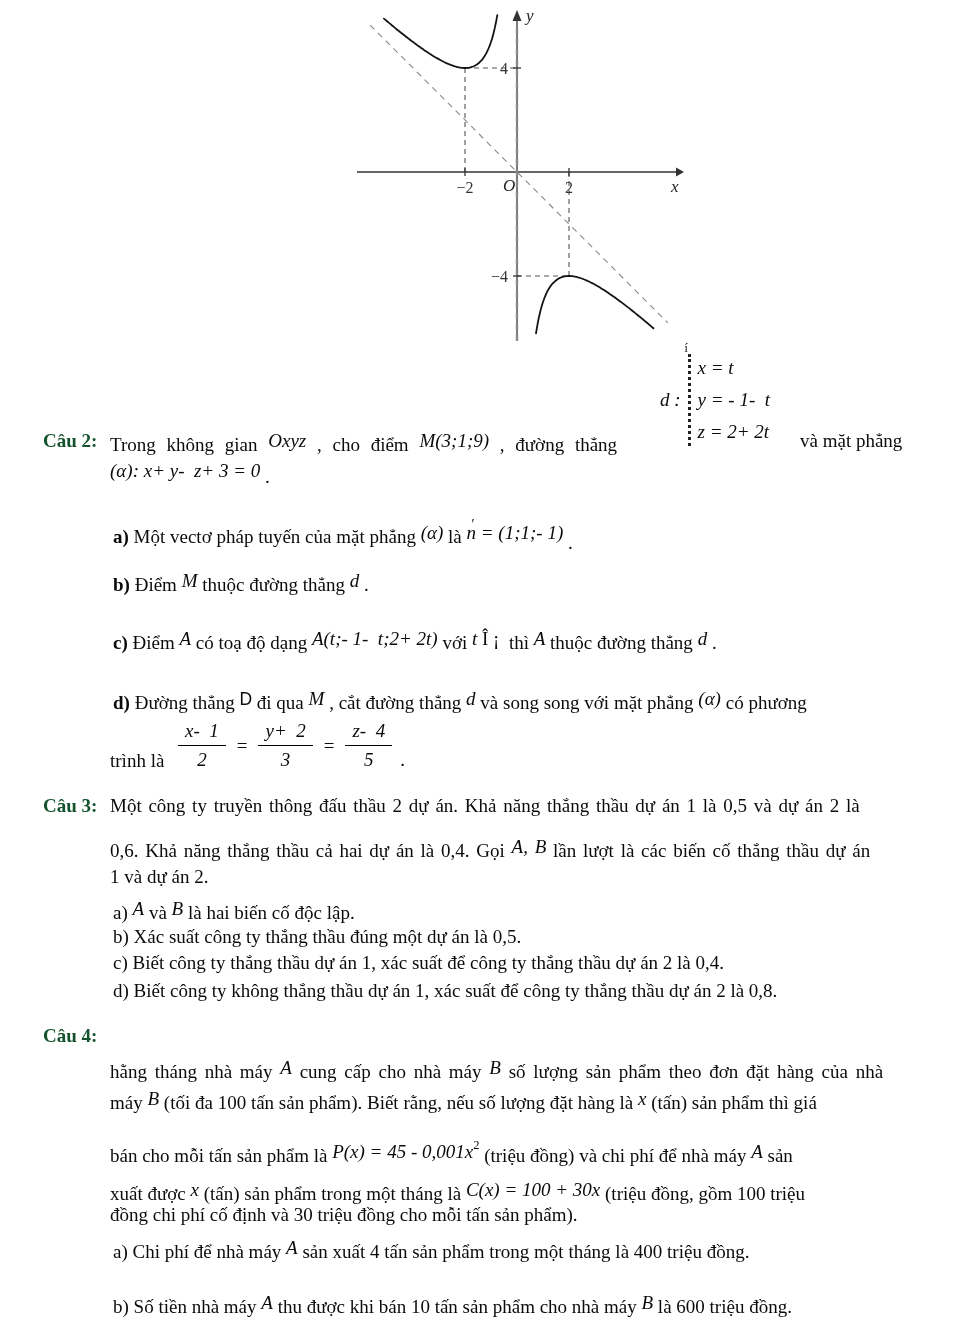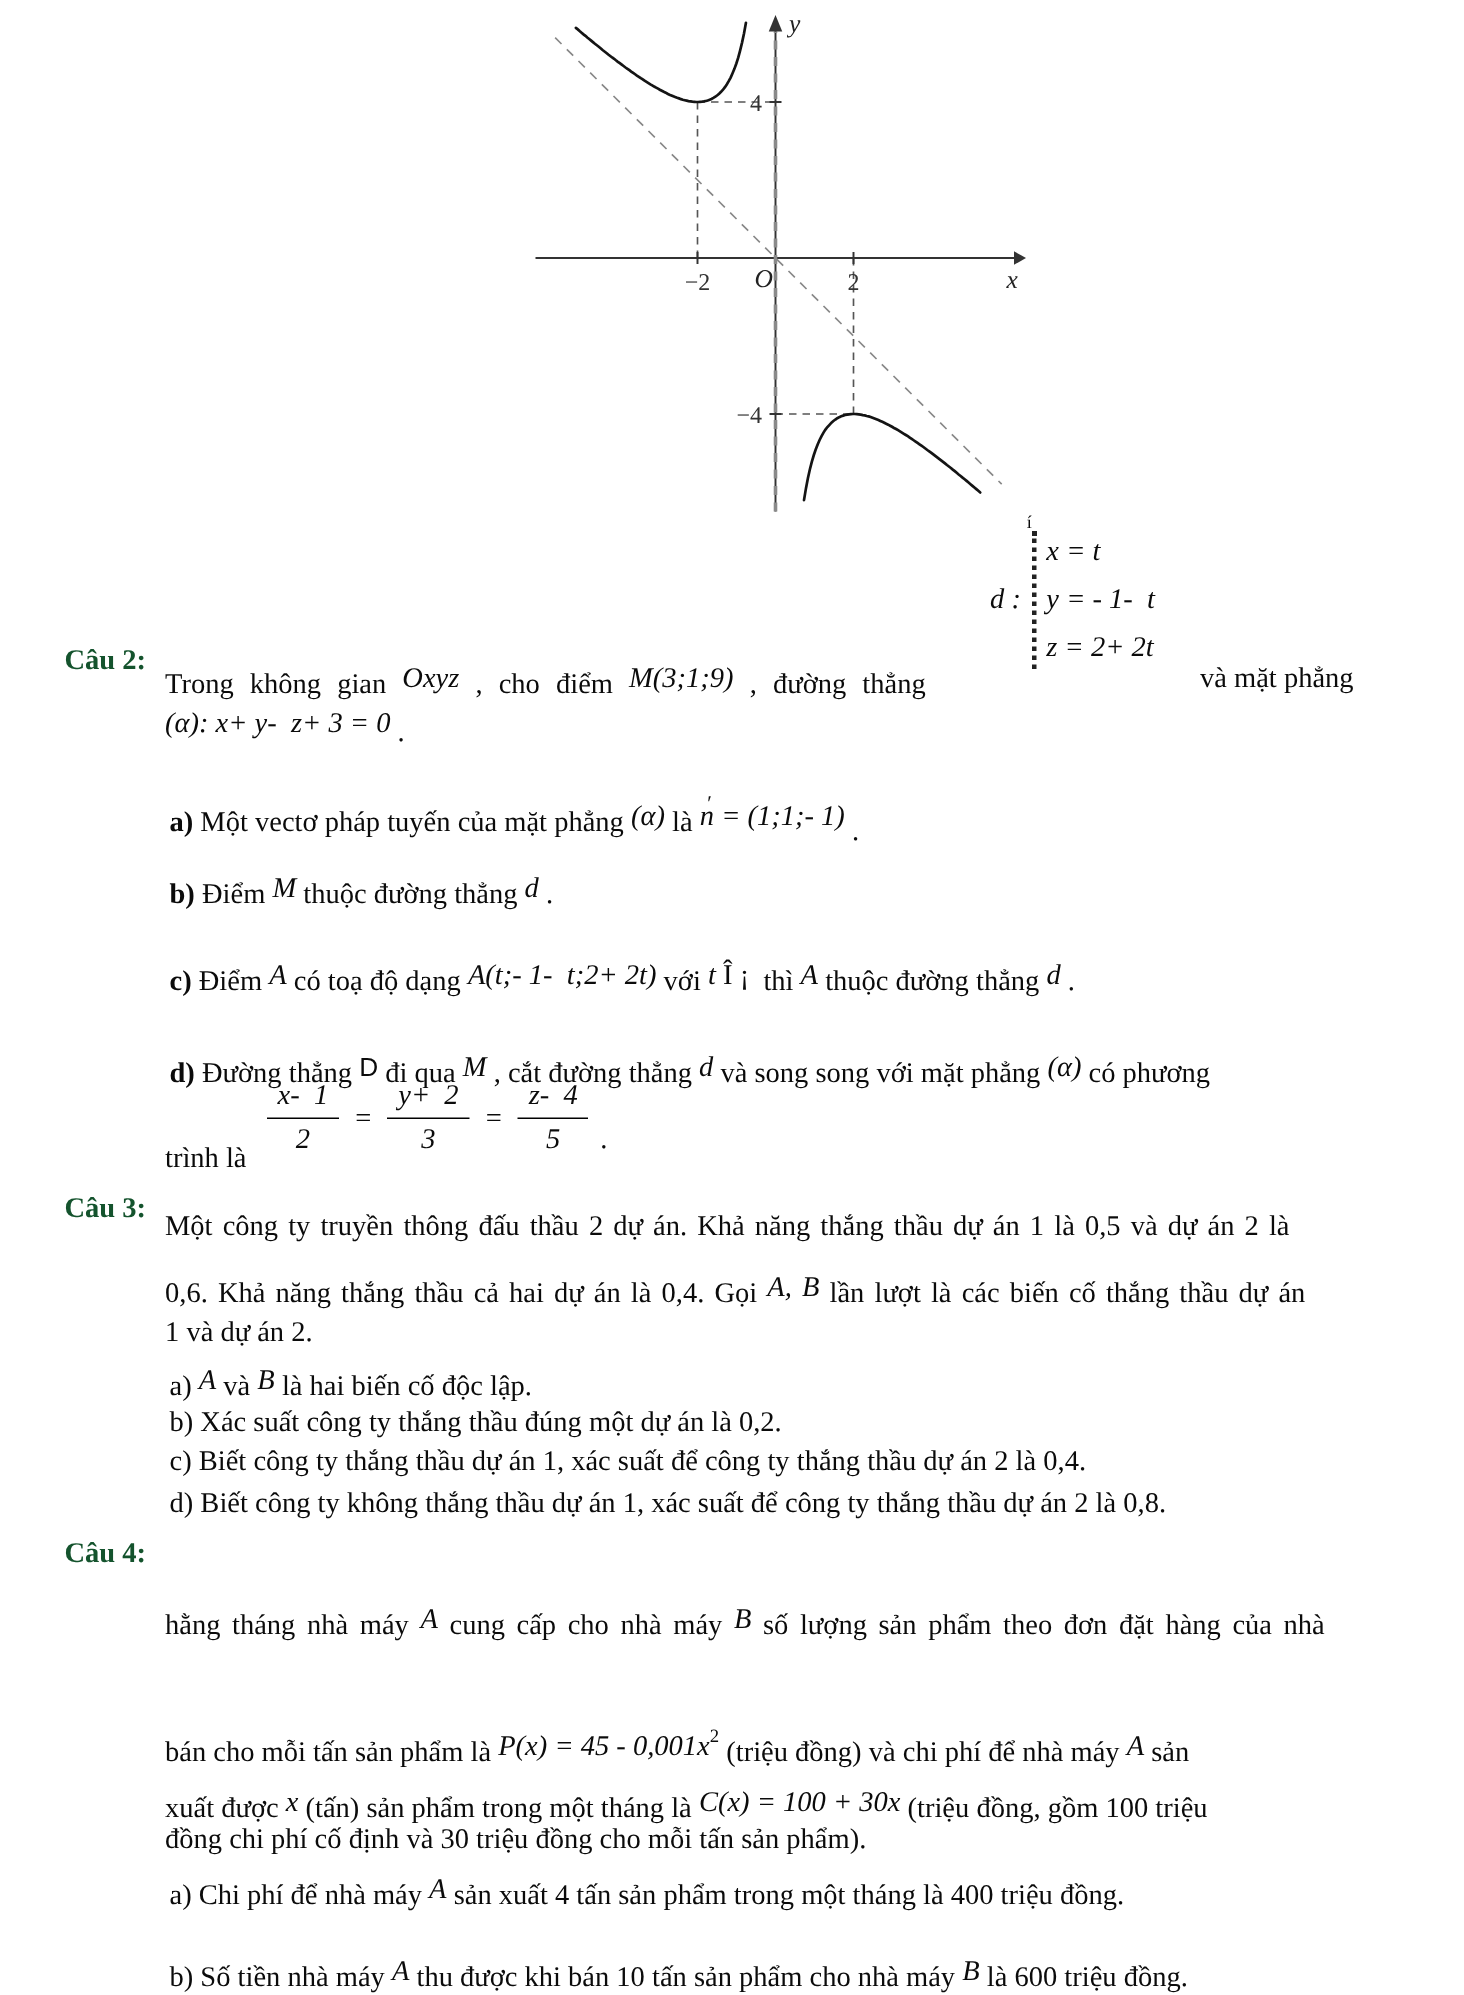--- a/index.html
+++ b/index.html
@@ -8,21 +8,21 @@
   .figure-wrap{position:absolute;left:355px;top:5px;width:330px;height:340px;}
   svg .ax{stroke:#333;stroke-width:1.3;fill:none;}
   svg .axdash{stroke:#8a8a8a;stroke-width:2.4;stroke-dasharray:6 5;fill:none;}
   svg .axfill{fill:#333;stroke:none;}
   svg .dash{stroke:#555;stroke-width:1.1;stroke-dasharray:5 4;fill:none;}
   svg .dash2{stroke:#888;stroke-width:1.1;stroke-dasharray:6 5;fill:none;}
   svg .curve{stroke:#141414;stroke-width:1.8;fill:none;stroke-linecap:round;}
   svg text.num{font:16px "Liberation Serif",serif;fill:#333;}
   svg text.lbl{font:italic 17px "Liberation Serif",serif;fill:#222;}
   .qlabel{position:absolute;font-weight:bold;color:#14532d;white-space:pre;margin-left:20px;}
-  .line{position:absolute;white-space:pre;line-height:22px;margin-top:12px;}
+  .line{position:absolute;white-space:pre;line-height:22px;}
   .ws2{word-spacing:2px;} .ws3{word-spacing:3px;} .ws6{word-spacing:6px;}
   .run-m{font-style:italic;vertical-align:4px;}
   .run-mi{font-style:italic;}
   .run-b{font-weight:bold;}
   .run-up{vertical-align:4px;}
   .run-ups{vertical-align:4px;font-family:"Liberation Sans",sans-serif;font-size:17.5px;}
   .run-sup{font-size:12.5px;vertical-align:13px;}
   .run-low{vertical-align:-6px;}
   .run-vtick{display:inline-block;width:0;position:relative;top:-14px;left:5px;font-size:14px;font-style:normal;}
   .sys{position:absolute;left:660px;top:352px;display:flex;align-items:center;}
@@ -110,25 +110,26 @@
       <span class="den">5</span>
     </span>
     <span class="fdot">.</span>
   </div>
 
   <span class="qlabel" style="left:23px;top:795px">Câu 3:</span>
   <div class="line ws2" style="left:110px;top:795px"><span>Một công ty truyền thông đấu thầu 2 dự án. Khả năng thắng thầu dự án 1 là 0,5 và dự án 2 là</span></div>
   <div class="line ws2" style="left:110px;top:836px"><span>0,6. Khả năng thắng thầu cả hai dự án là 0,4. Gọi </span><span class="run-m">A, B</span><span> lần lượt là các biến cố thắng thầu dự án</span></div>
   <div class="line" style="left:110px;top:866px"><span>1 và dự án 2.</span></div>
   <div class="line" style="left:113px;top:898px"><span>a) </span><span class="run-m">A</span><span> và </span><span class="run-m">B</span><span> là hai biến cố độc lập.</span></div>
-  <div class="line" style="left:113px;top:926px"><span>b) Xác suất công ty thắng thầu đúng một dự án là 0,2.</span></div>
+  <div class="line" style="left:113px;top:926px"><span>b) Xác suất công ty thắng thầu đúng một dự án là 0,5.</span></div>
   <div class="line" style="left:113px;top:952px"><span>c) Biết công ty thắng thầu dự án 1, xác suất để công ty thắng thầu dự án 2 là 0,4.</span></div>
   <div class="line" style="left:113px;top:980px"><span>d) Biết công ty không thắng thầu dự án 1, xác suất để công ty thắng thầu dự án 2 là 0,8.</span></div>
 
   <span class="qlabel" style="left:23px;top:1025px">Câu 4:</span>
   <div class="line ws3" style="left:110px;top:1057px"><span>hằng tháng nhà máy </span><span class="run-m">A</span><span> cung cấp cho nhà máy </span><span class="run-m">B</span><span> số lượng sản phẩm theo đơn đặt hàng của nhà</span></div>
+  <div class="line" style="left:110px;top:1088px"><span>máy </span><span class="run-m">B</span><span> (tối đa 100 tấn sản phẩm). Biết rằng, nếu số lượng đặt hàng là </span><span class="run-m">x</span><span> (tấn) sản phẩm thì giá</span></div>
   <div class="line" style="left:110px;top:1134px"><span>bán cho mỗi tấn sản phẩm là </span><span class="run-m">P(x) = 45 - 0,001x</span><span class="run-sup">2</span><span> (triệu đồng) và chi phí để nhà máy </span><span class="run-m">A</span><span> sản</span></div>
   <div class="line" style="left:110px;top:1179px"><span>xuất được </span><span class="run-m">x</span><span> (tấn) sản phẩm trong một tháng là </span><span class="run-m">C(x) = 100 + 30x</span><span> (triệu đồng, gồm 100 triệu</span></div>
   <div class="line" style="left:110px;top:1204px"><span>đồng chi phí cố định và 30 triệu đồng cho mỗi tấn sản phẩm).</span></div>
   <div class="line" style="left:113px;top:1237px"><span>a) Chi phí để nhà máy </span><span class="run-m">A</span><span> sản xuất 4 tấn sản phẩm trong một tháng là 400 triệu đồng.</span></div>
   <div class="line" style="left:113px;top:1292px"><span>b) Số tiền nhà máy </span><span class="run-m">A</span><span> thu được khi bán 10 tấn sản phẩm cho nhà máy </span><span class="run-m">B</span><span> là 600 triệu đồng.</span></div>
 
 </div>
 
 </body></html>

